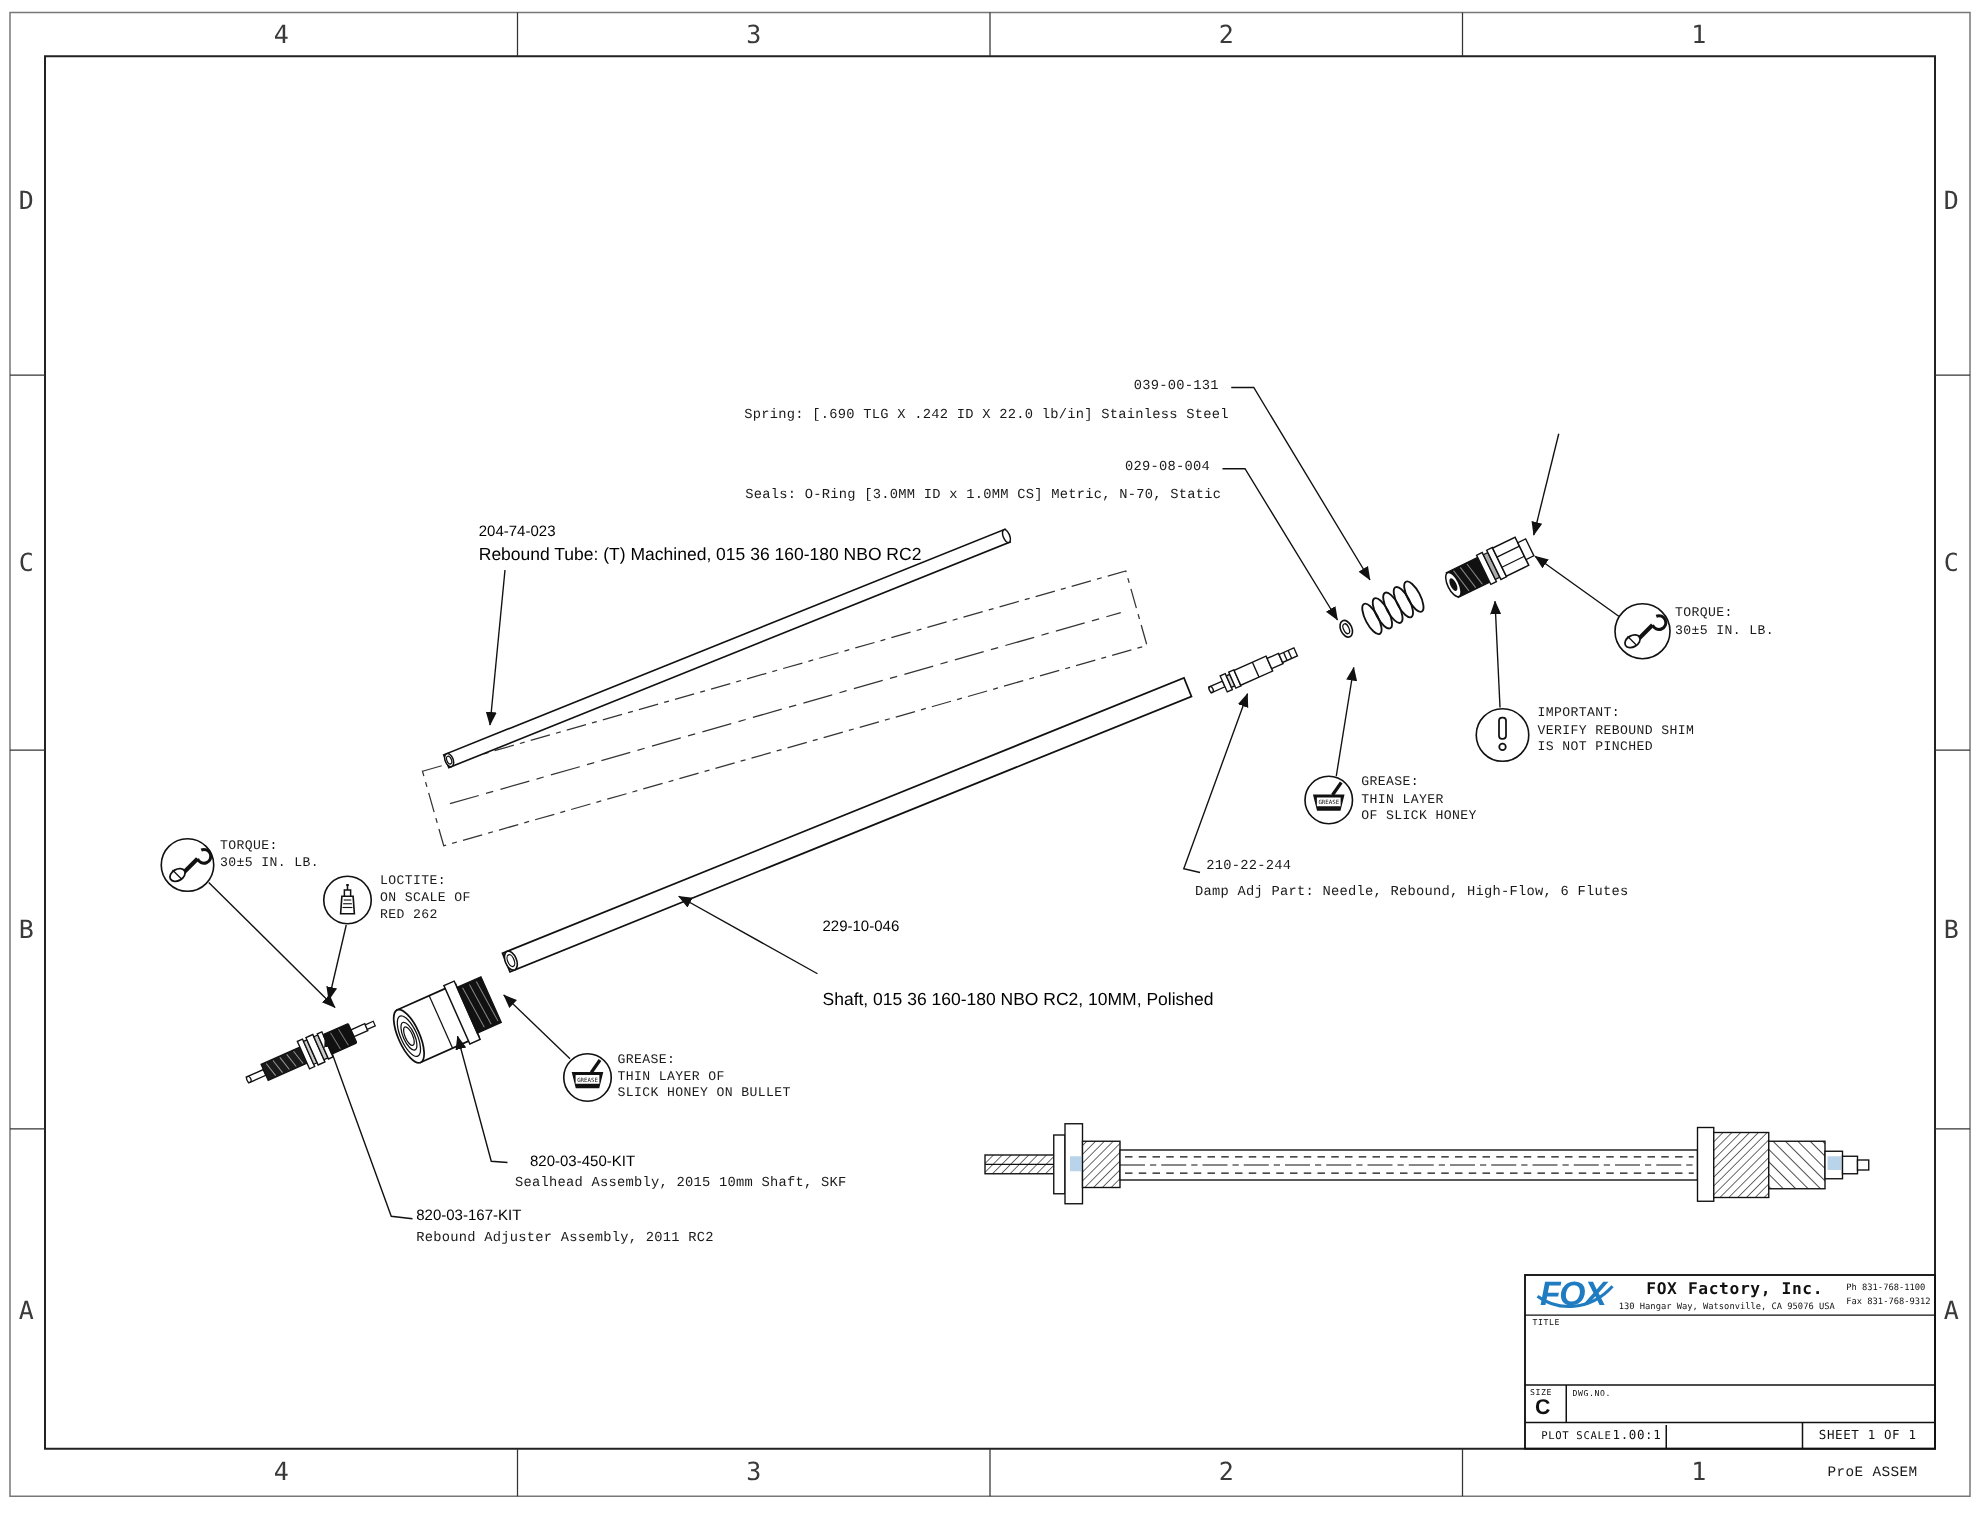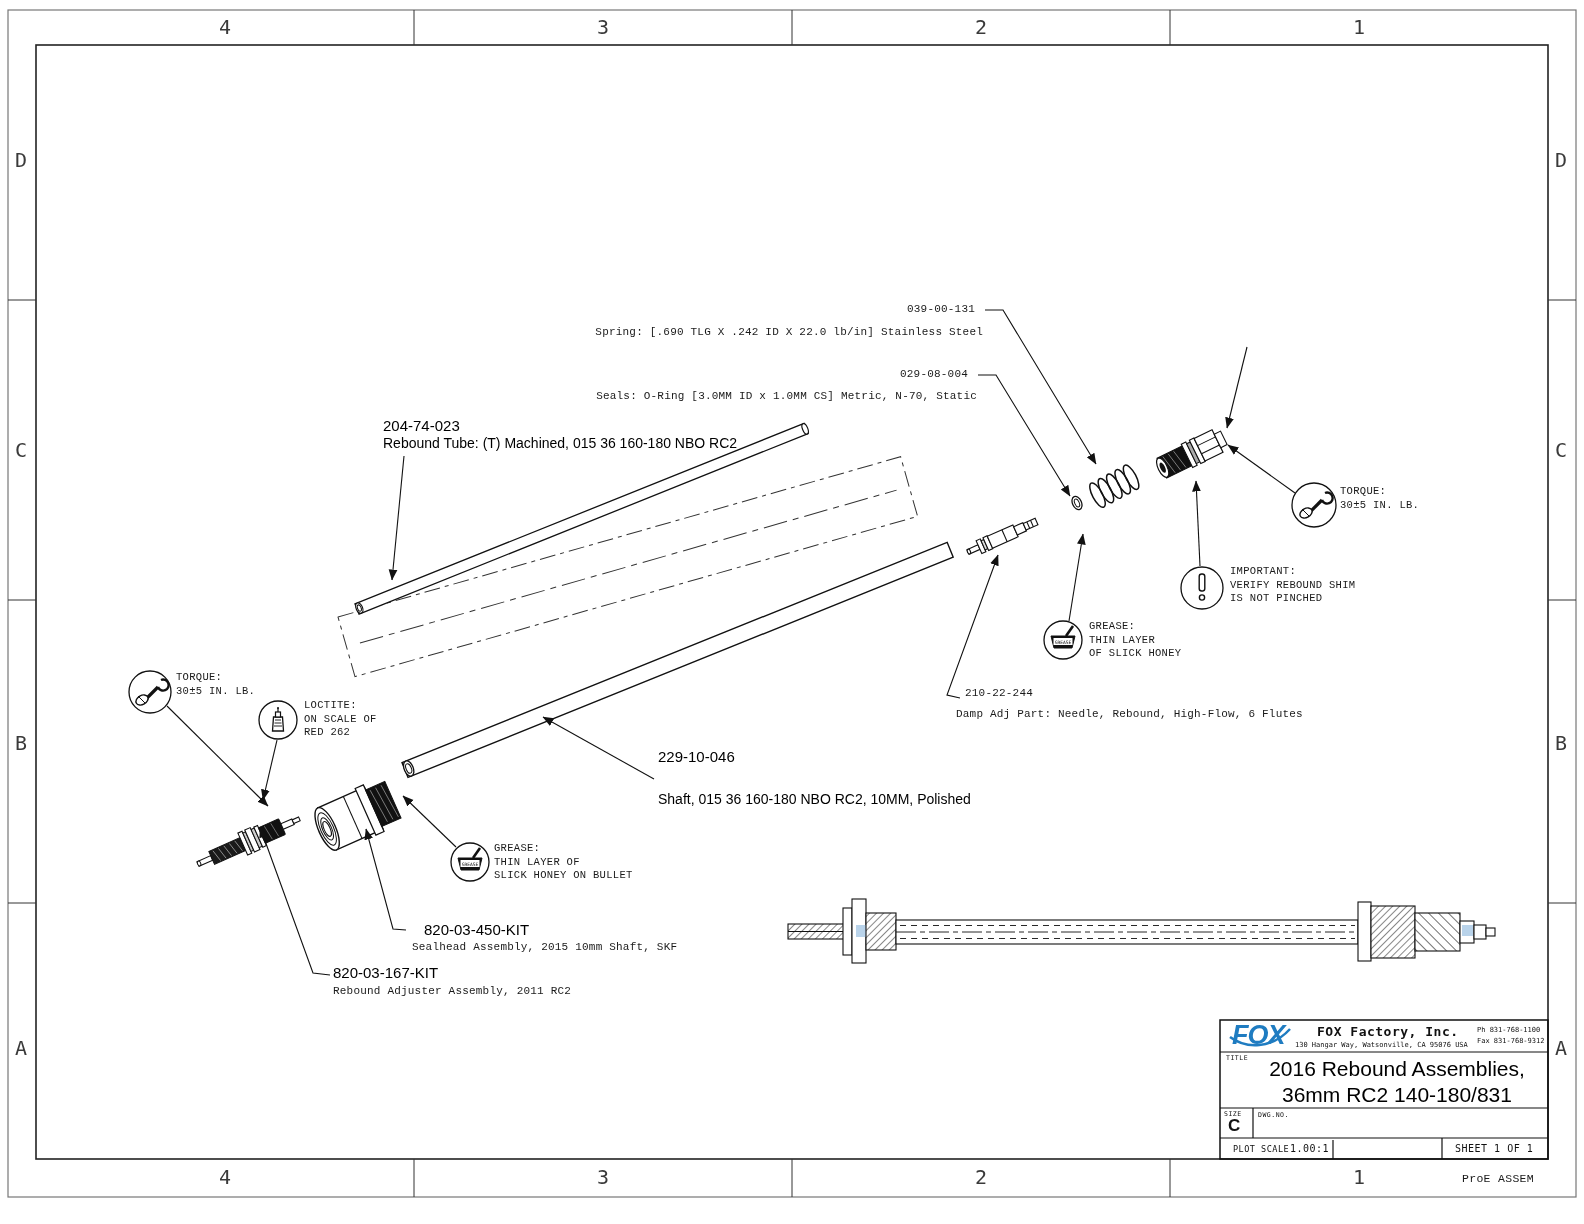--- a/index.html
+++ b/index.html
@@ -4,21 +4,21 @@
 <style>
   html,body{margin:0;padding:0;background:#fff;}
   .sheet{position:relative;width:1584px;height:1224px;background:#ffffff;
          font-family:"Liberation Sans",sans-serif;color:#111;overflow:hidden;}
   svg{position:absolute;left:0;top:0;}
   .cad{position:absolute;font-family:Liberation Mono, monospace;font-size:10.5px;
        line-height:13.5px;letter-spacing:.3px;white-space:pre;color:#1a1a1a;}
   .cadlg{font-size:11px;line-height:14px;letter-spacing:.2px;}
   .sans{position:absolute;font-family:"Liberation Sans",sans-serif;font-size:14px;
         line-height:17px;color:#000;white-space:pre;}
-  .partno{font-size:15px;}
+  .partno{font-size:12px;}
   .right{text-align:right;}
   .zone{position:absolute;font-family:"DejaVu Sans Mono",monospace;font-size:20px;
         color:#3a3a3a;transform:translate(-50%,-50%);}
   .pistonbox{position:absolute;left:1145px;top:294px;width:307px;height:52px;
              border:1.3px solid #111;text-align:center;font-family:"Liberation Sans",sans-serif;
              font-size:13px;line-height:16px;padding-top:2px;white-space:pre;background:#fff;}
   .propbox{position:absolute;left:646px;top:1112px;width:252px;height:40px;border:1px solid #111;
            text-align:center;font-family:"DejaVu Sans Mono",monospace;font-weight:bold;
            font-size:7px;line-height:9.2px;padding-top:2px;white-space:pre;background:#fff;}
   .tb{position:absolute;font-family:"DejaVu Sans Mono",monospace;color:#111;white-space:pre;}
@@ -283,21 +283,21 @@
 
 <div class="cad cadlg right" style="right:616px;top:367px">029-08-004</div>
 <div class="cad cadlg right" style="right:607px;top:389px">Seals: O-Ring [3.0MM ID x 1.0MM CS] Metric, N-70, Static</div>
 
 <div class="sans partno" style="left:383px;top:417px">204-74-023</div>
 <div class="sans" style="left:383px;top:435px">Rebound Tube: (T) Machined, 015 36 160-180 NBO RC2</div>
 
 <div class="cad cadlg" style="left:965px;top:686px">210-22-244</div>
 <div class="cad cadlg" style="left:956px;top:707px">Damp Adj Part: Needle, Rebound, High-Flow, 6 Flutes</div>
 
-<div class="sans partno" style="left:658px;top:748px">229-10-046</div>
+<div class="sans partno" style="left:658px;top:733px">229-10-046</div>
 <div class="sans" style="left:658px;top:791px">Shaft, 015 36 160-180 NBO RC2, 10MM, Polished</div>
 
 <div class="sans partno" style="left:424px;top:921px">820-03-450-KIT</div>
 <div class="cad cadlg" style="left:412px;top:940px">Sealhead Assembly, 2015 10mm Shaft, SKF</div>
 
 <div class="sans partno" style="left:333px;top:964px">820-03-167-KIT</div>
 <div class="cad cadlg" style="left:333px;top:984px">Rebound Adjuster Assembly, 2011 RC2</div>
 
 
 <div class="cad" style="left:1340px;top:485px"><span>TORQUE:</span>
@@ -320,22 +320,20 @@
 
 <div class="cad" style="left:494px;top:842px"><span>GREASE:</span>
 <span>THIN LAYER OF</span>
 <span>SLICK HONEY ON BULLET</span></div>
 
 <div class="tb tb-company" style="left:1317px;top:1024px">FOX Factory, Inc.</div>
 <div class="tb tb-tiny" style="left:1295px;top:1041px">130 Hangar Way, Watsonville, CA 95076 USA</div>
 <div class="tb tb-tiny" style="left:1477px;top:1026px">Ph 831-768-1100</div>
 <div class="tb tb-tiny" style="left:1477px;top:1037px">Fax 831-768-9312</div>
 <div class="tb tb-label" style="left:1226px;top:1054px">TITLE</div>
-<div class="tb-title"><span>2016 Rebound Assemblies,</span><br>
-<span>36mm RC2 140-180/831</span></div>
 <div class="tb tb-label" style="left:1224px;top:1110px">SIZE</div>
 <div class="tb-size">C</div>
 <div class="tb tb-label" style="left:1258px;top:1111px">DWG.NO.</div>
 <div class="tb tb-cell" style="left:1233px;top:1144px;font-size:8.5px">PLOT SCALE</div>
 <div class="tb tb-cell" style="left:1290px;top:1143px;font-size:10px">1.00:1</div>
 <div class="tb tb-cell" style="left:1455px;top:1143px;font-size:10px">SHEET 1 OF 1</div>
 
 
 <div class="cad" style="left:1462px;top:1172px;font-size:11.5px">ProE ASSEM</div>
 

